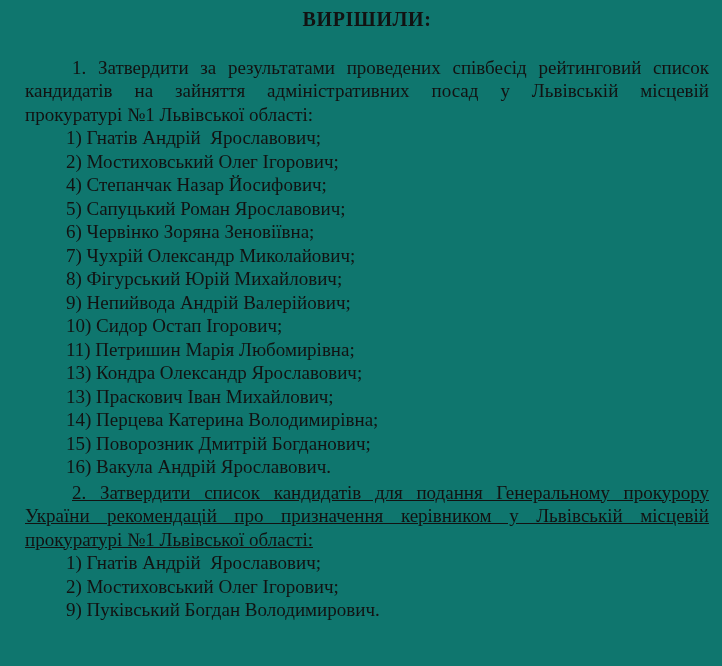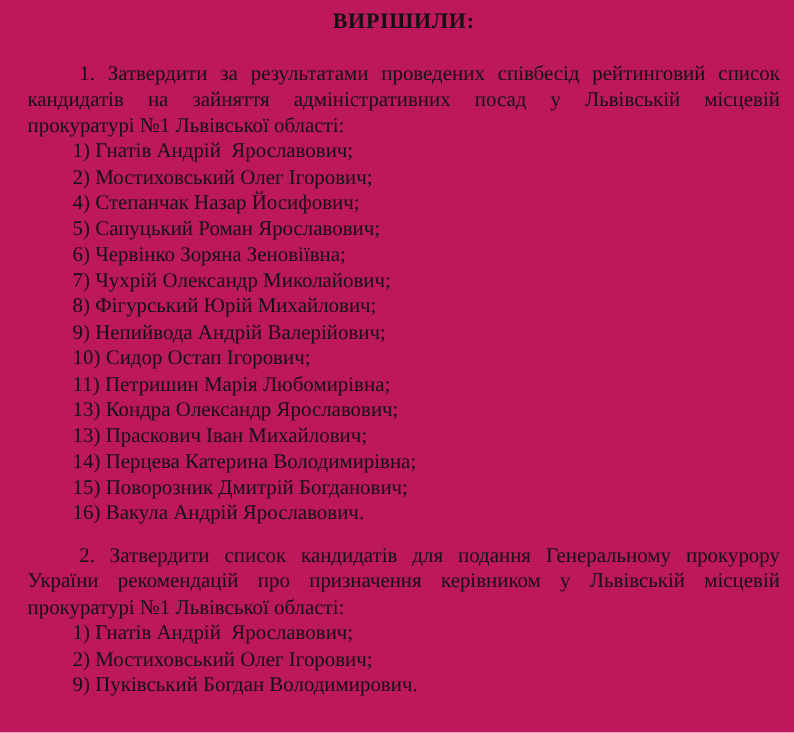--- a/index.html
+++ b/index.html
@@ -1,40 +1,40 @@
 <!DOCTYPE html>
 <html><head>
 <meta charset="utf-8">
 <style>
   html, body { margin: 0; padding: 0; background: #ffffff; }
   .page {
     position: relative;
     width: 722px;
     height: 666px;
-    background: #be185d;
+    background: #0f766e;
     color: #121212;
     font-family: "Liberation Serif", serif;
     font-size: 19px;
     line-height: 23.5px;
     overflow: hidden;
   }
   .title {
     padding-top: 8px;
     margin-left: 25px;
     width: 684px;
     text-align: center;
     font-weight: 700;
     font-size: 20px;
     letter-spacing: 0.6px;
   }
   .para {
     margin: 24px 13px 0 25px;
     width: 684px;
   }
-  .para2 { margin-top: 15px; }
+  .para2 { margin-top: 2px; text-decoration: underline; }
   .pline {
     text-align: justify;
     text-align-last: justify;
   }
   .pline.first { text-indent: 47px; }
   .pline.last { text-align-last: left; }
   .list { margin-left: 66px; }
   .list-item { white-space: pre-wrap; }
 </style>
 </head>

